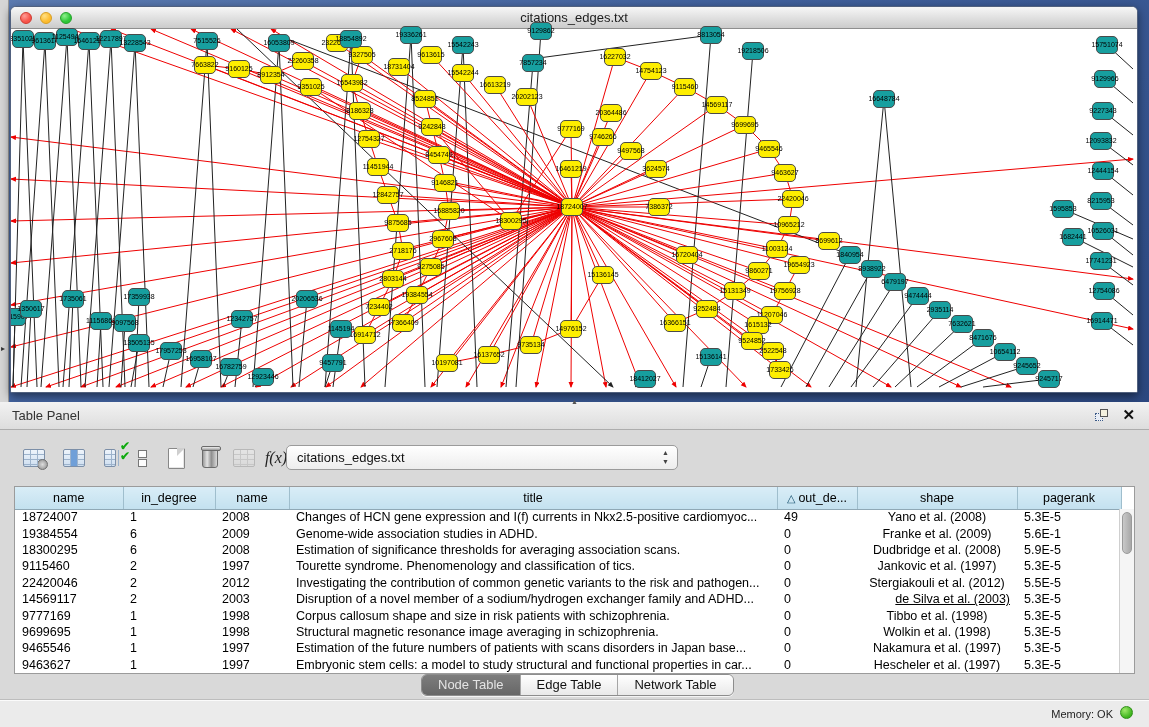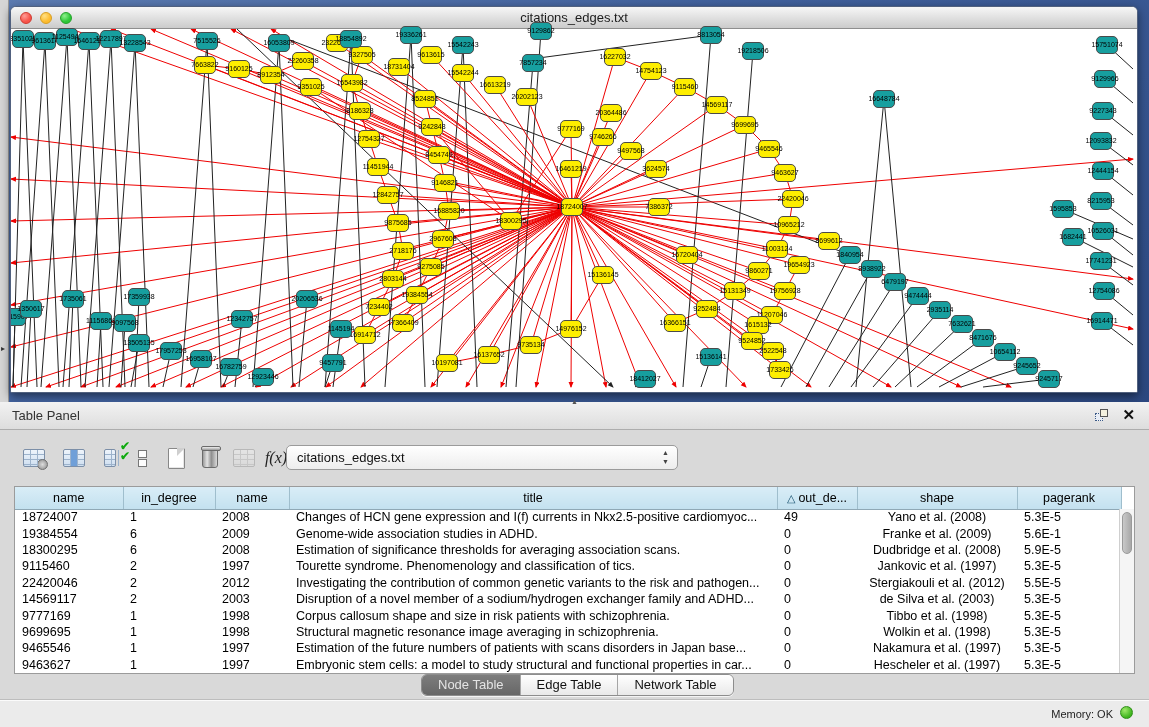--- a/index.html
+++ b/index.html
@@ -720,21 +720,21 @@
             <td>0</td>
             <td style="text-align: center;">Stergiakouli et al. (2012)</td>
             <td>5.5E-5</td>
           </tr>
           <tr>
             <td>14569117</td>
             <td>2</td>
             <td>2003</td>
             <td>Disruption of a novel member of a sodium/hydrogen exchanger family and ADHD...</td>
             <td>0</td>
-            <td style="text-align: center;">de Silva et al. (2003)</td>
+            <td style="text-align: right; text-decoration: underline;">de Silva et al. (2003)</td>
             <td>5.3E-5</td>
           </tr>
           <tr>
             <td>9777169</td>
             <td>1</td>
             <td>1998</td>
             <td>Corpus callosum shape and size in risk patients with schizophrenia.</td>
             <td>0</td>
             <td style="text-align: center;">Tibbo et al. (1998)</td>
             <td>5.3E-5</td>

